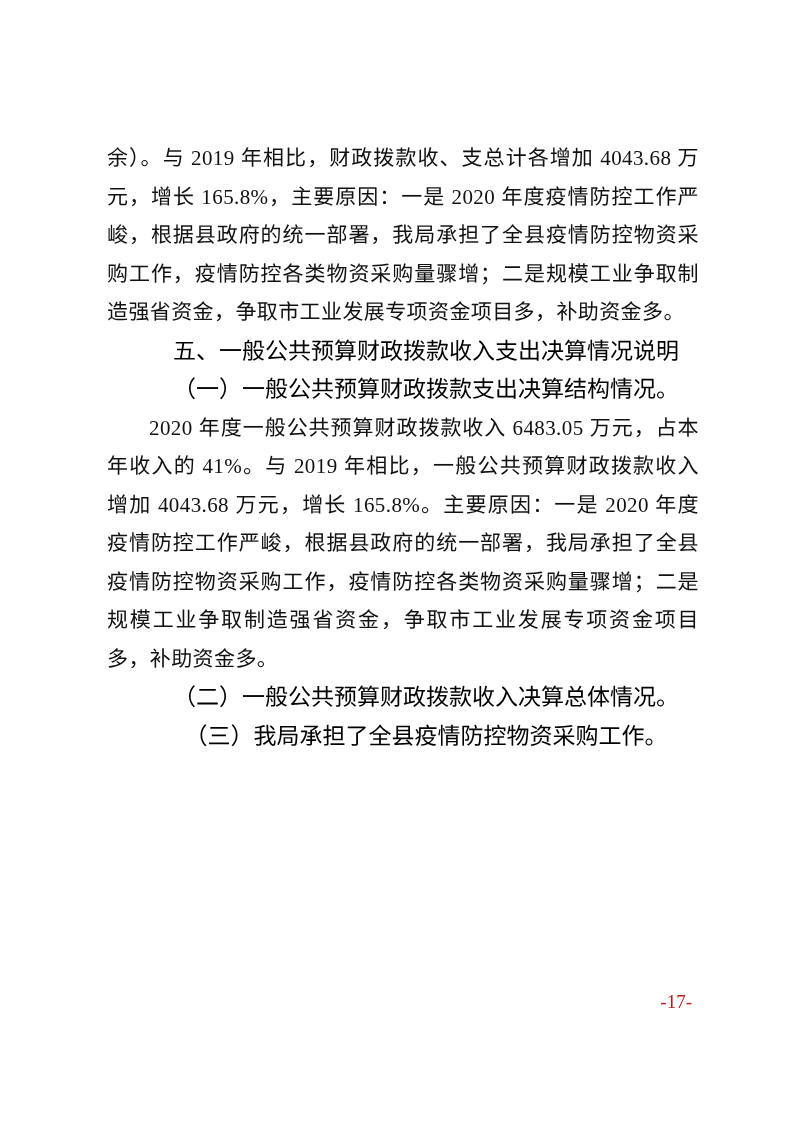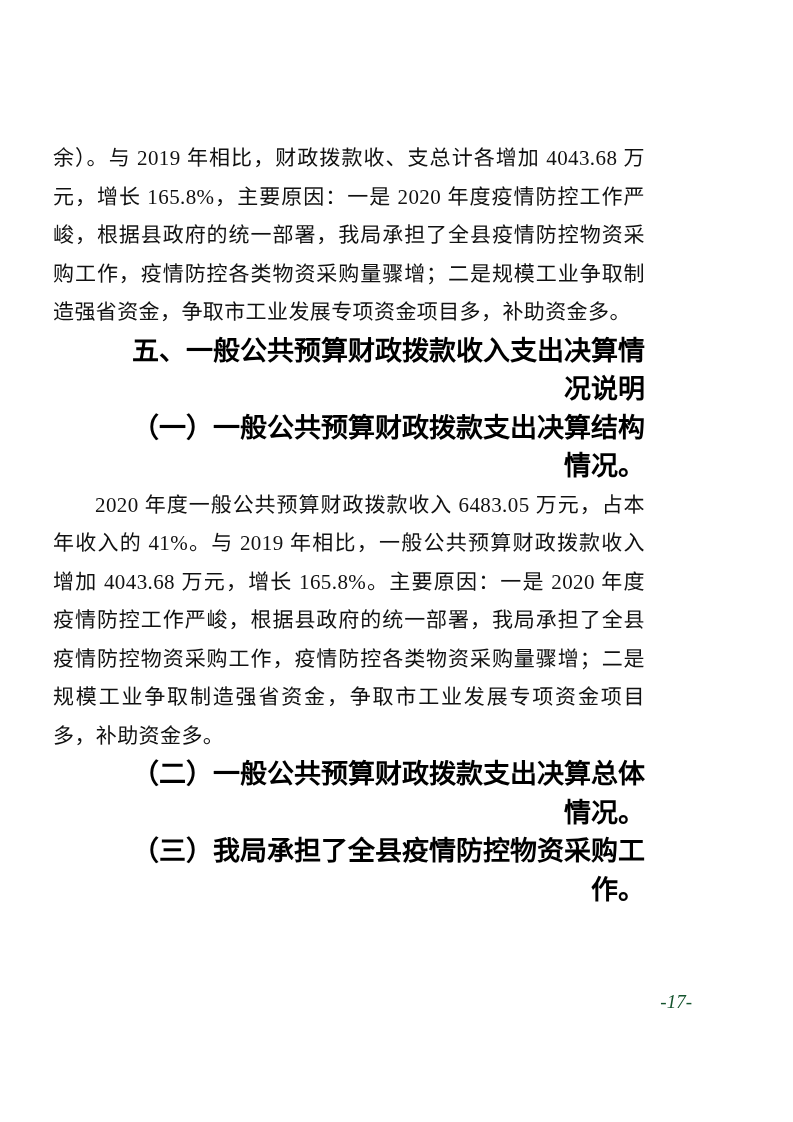--- a/index.html
+++ b/index.html
@@ -7,21 +7,21 @@
     padding: 0;
     background: #ffffff;
   }
   .page {
     position: relative;
     width: 793px;
     height: 1122px;
     background: #ffffff;
     overflow: hidden;
     box-sizing: border-box;
-    padding: 139px 101px 0 53px;
+    padding: 139px 101px 0 107px;
     color: #000000;
   }
   .doc-body {
     width: 592px;
   }
   .para {
     margin: 0;
     font-family: "Liberation Serif", "DejaVu Serif", serif;
     font-size: 21px;
     line-height: 38.5px;
@@ -32,44 +32,43 @@
   }
   .para.indent {
     text-indent: 2em;
   }
   .para.cont {
     text-indent: 0;
   }
   .heading {
     margin: 0;
     font-family: "Liberation Sans", "DejaVu Sans", sans-serif;
-    font-weight: bold;
-    font-size: 27px;
+    font-weight: normal;
+    font-size: 23px;
     line-height: 38.5px;
     text-indent: 2em;
-    text-align: right;
+    text-align: center;
     color: #000000;
   }
   .page-number {
     position: absolute;
     top: 991px;
     right: 101px;
     font-family: "Liberation Serif", "DejaVu Serif", serif;
     font-size: 19px;
     line-height: 22px;
-    color: #14532d;
-    font-style: italic;
+    color: #b91c1c;
   }
 </style>
 </head>
 <body>
 
 <div class="page">
   <div class="doc-body">
     <p class="para cont">余）。与 2019 年相比，财政拨款收、支总计各增加 4043.68 万元，增长 165.8%，主要原因：一是 2020 年度疫情防控工作严峻，根据县政府的统一部署，我局承担了全县疫情防控物资采购工作，疫情防控各类物资采购量骤增；二是规模工业争取制造强省资金，争取市工业发展专项资金项目多，补助资金多。</p>
     <p class="heading">五、一般公共预算财政拨款收入支出决算情况说明</p>
     <p class="heading">（一）一般公共预算财政拨款支出决算结构情况。</p>
     <p class="para indent">2020 年度一般公共预算财政拨款收入 6483.05 万元，占本年收入的 41%。与 2019 年相比，一般公共预算财政拨款收入增加 4043.68 万元，增长 165.8%。主要原因：一是 2020 年度疫情防控工作严峻，根据县政府的统一部署，我局承担了全县疫情防控物资采购工作，疫情防控各类物资采购量骤增；二是规模工业争取制造强省资金，争取市工业发展专项资金项目多，补助资金多。</p>
-    <p class="heading">（二）一般公共预算财政拨款支出决算总体情况。</p>
+    <p class="heading">（二）一般公共预算财政拨款收入决算总体情况。</p>
     <p class="heading">（三）我局承担了全县疫情防控物资采购工作。</p>
   </div>
   <div class="page-number">-17-</div>
 </div>
 
 </body></html>

